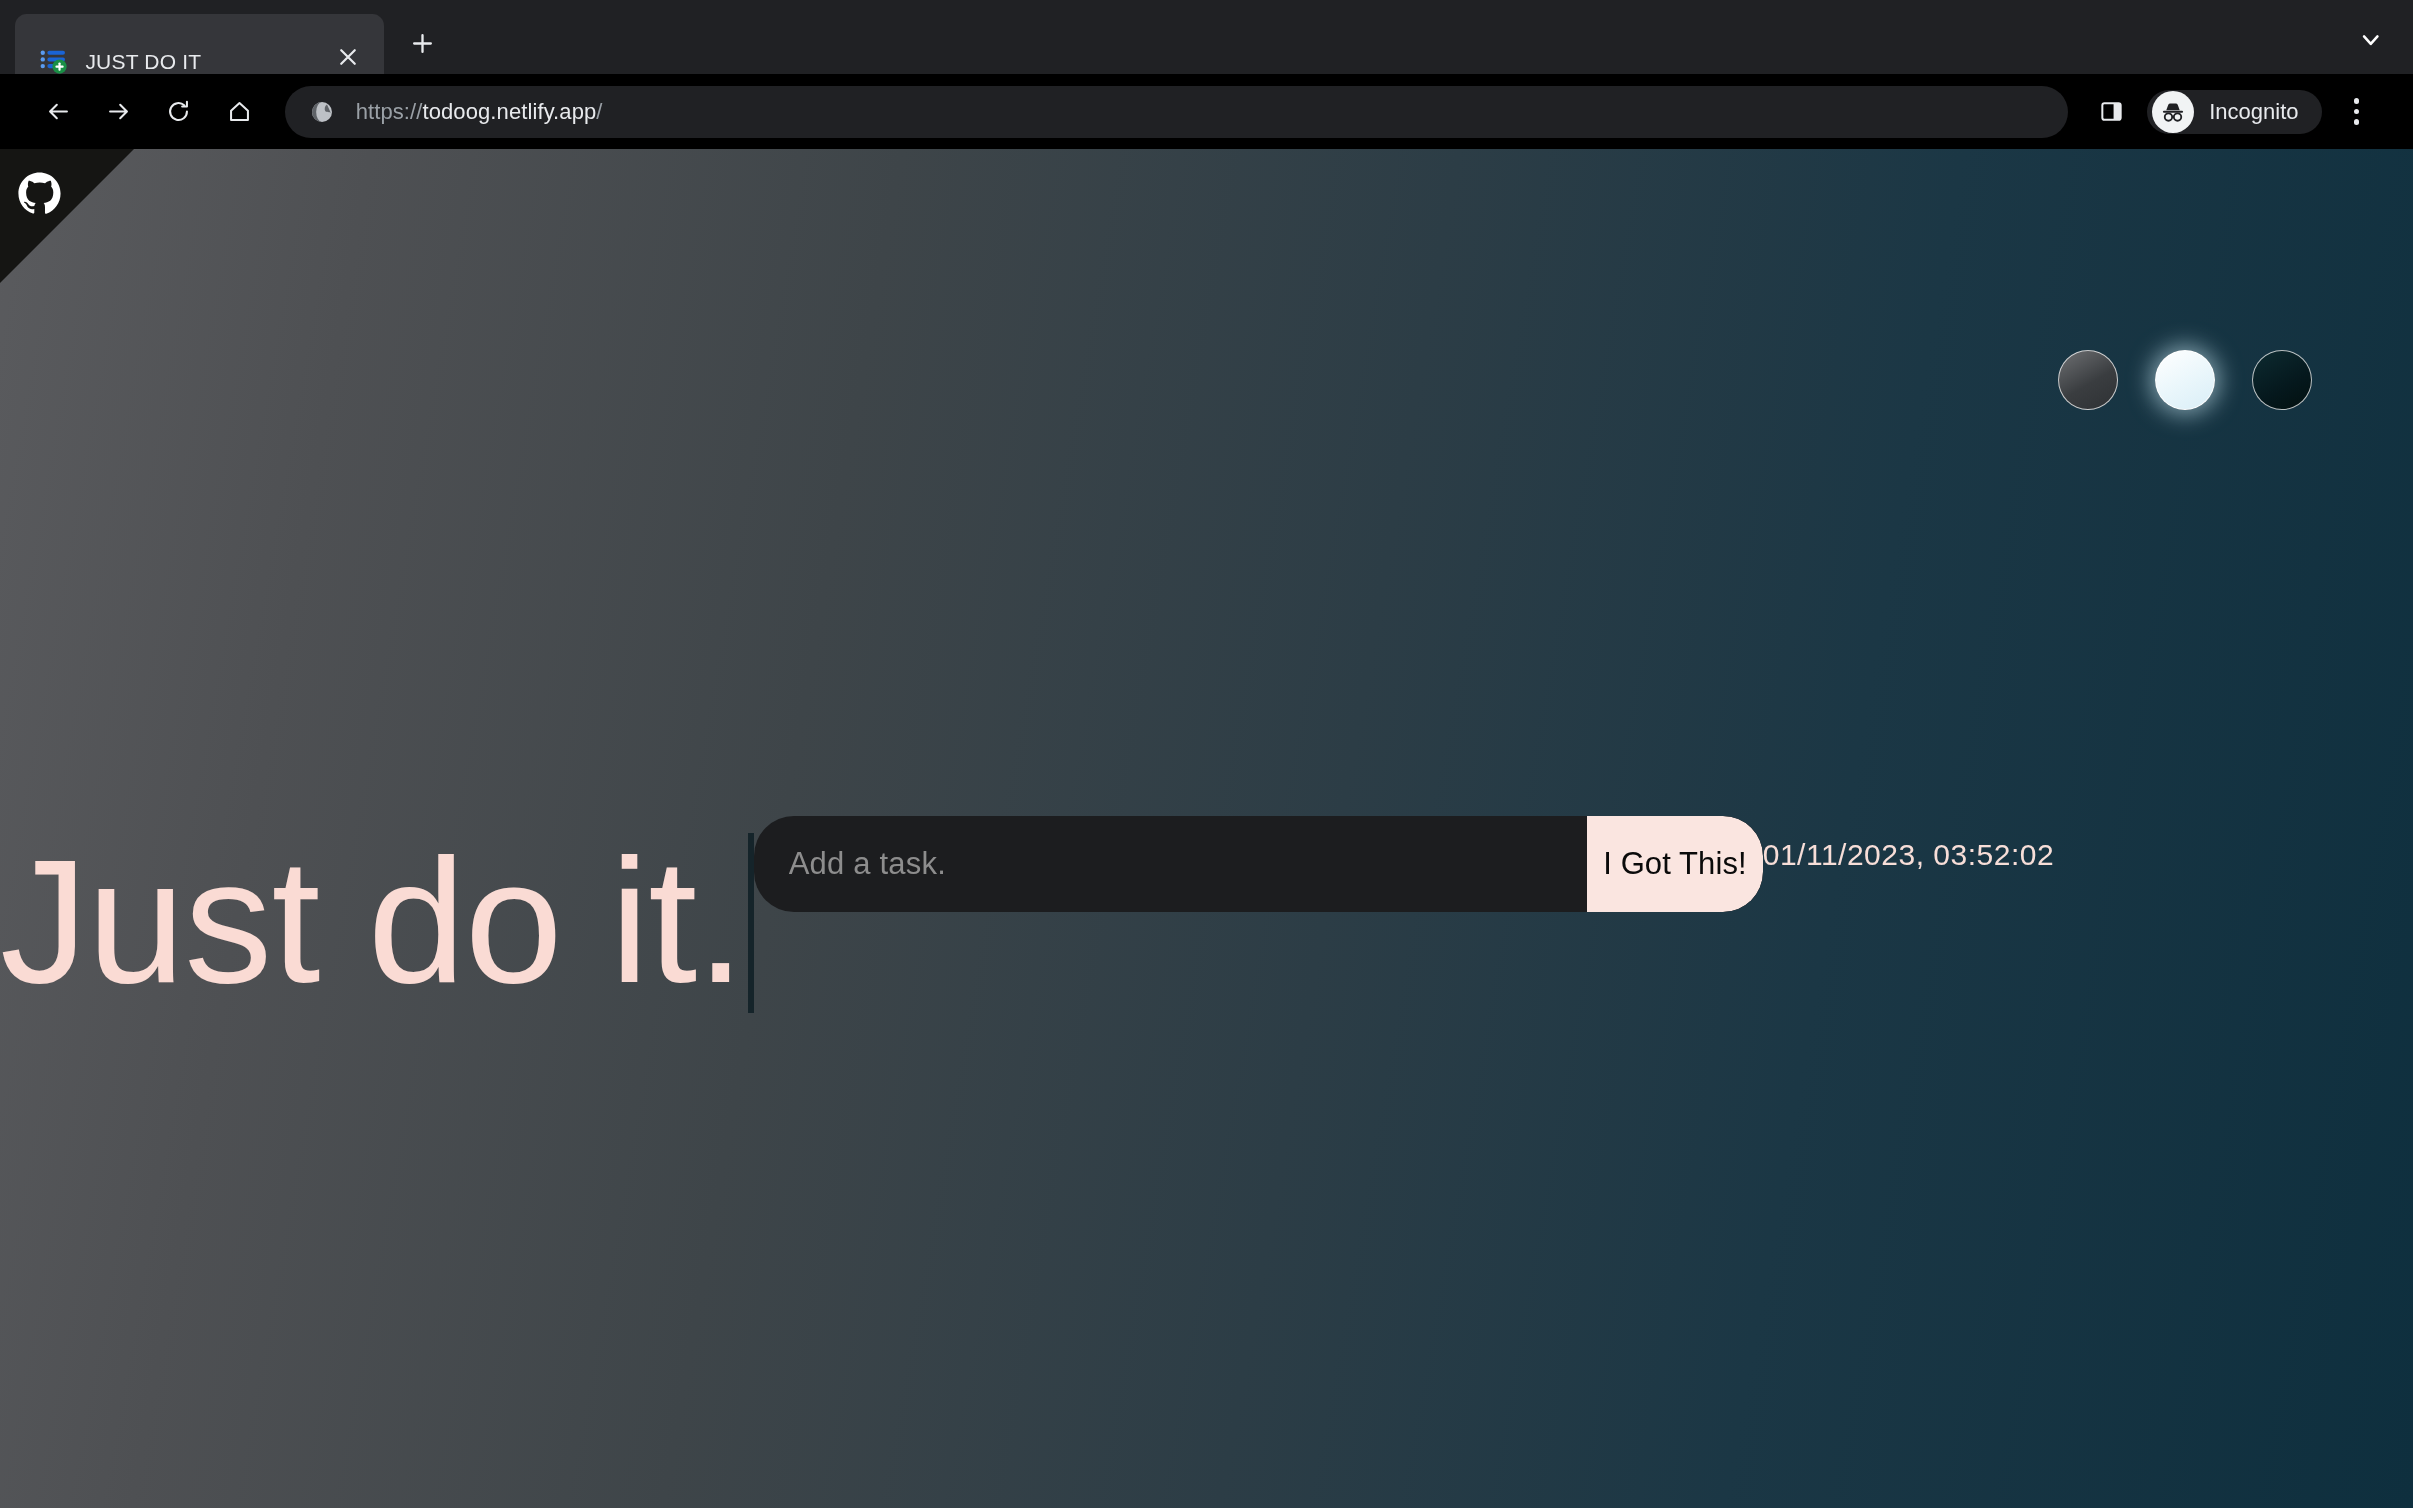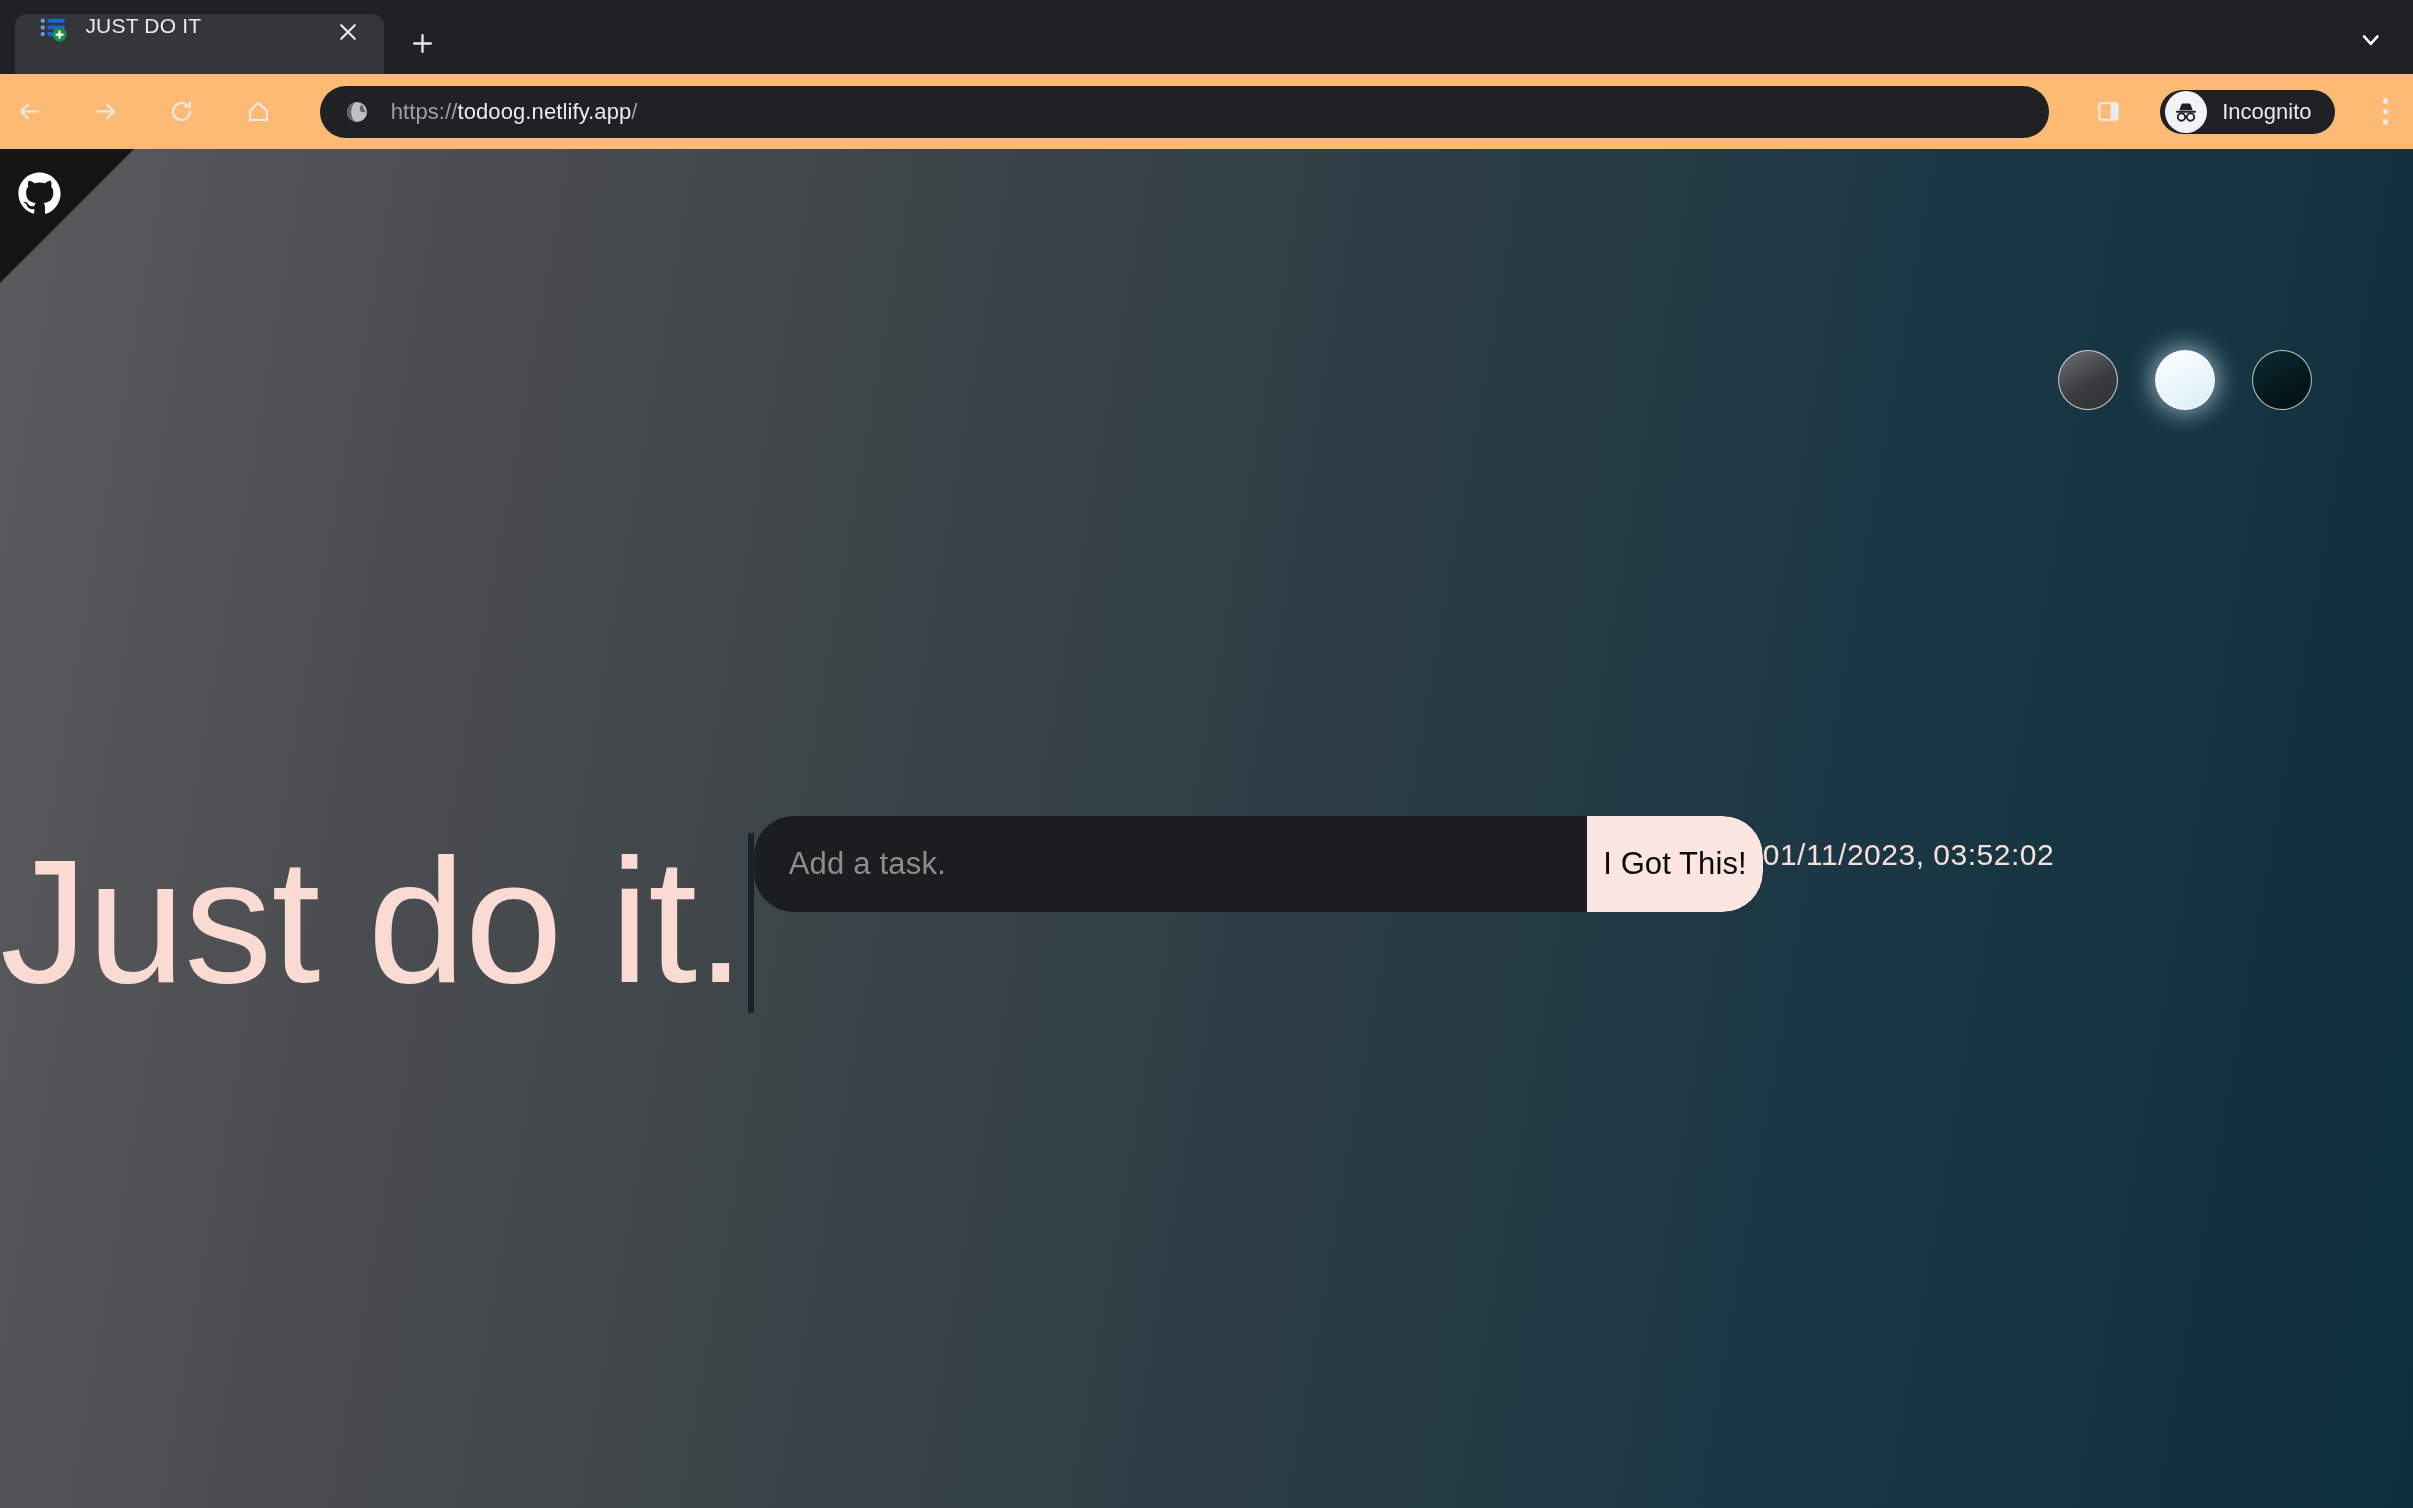--- a/index.html
+++ b/index.html
@@ -15,21 +15,21 @@
   .browser { width:2413px; height:1508px; display:flex; flex-direction:column; }
 
   .tabstrip {
     height:74px; background:#202124;
     display:flex; align-items:flex-end; padding-left:15px; position:relative;
     flex:0 0 74px;
   }
   .tab {
     width:369px; height:60px; background:#35363a;
     border-radius:11.7px 11.7px 0 0;
-    display:flex; align-items:flex-start; padding:0 18.4px 0 23.5px; gap:18.4px;
+    display:flex; align-items:flex-end; padding:0 18.4px 0 23.5px; gap:18.4px;
     position:relative;
   }
   .tab-favicon { width:28.5px; height:28.5px; position:relative; flex:0 0 28.5px; }
   .tab-title {
     flex:1; color:#e8eaed; font-size:21px; letter-spacing:0.2px;
     white-space:nowrap; overflow:hidden; text-overflow:ellipsis;
   }
   .tab-close {
     width:35px; height:35px; display:flex; align-items:center; justify-content:center;
     border-radius:50%; flex:0 0 35px;
@@ -37,22 +37,22 @@
   .newtab {
     width:47px; height:47px; margin:0 0 6.7px 15px;
     display:flex; align-items:center; justify-content:center; border-radius:50%;
   }
   .tabstrip-right {
     position:absolute; right:20px; bottom:11.7px;
     width:45px; height:45px; display:flex; align-items:center; justify-content:center;
   }
 
   .toolbar {
-    height:75px; background:#fdba74;
-    display:flex; align-items:center; gap:16px; padding:0 3px;
+    height:75px; background:#000000;
+    display:flex; align-items:center; gap:0; padding:0 32px;
     flex:0 0 75px;
   }
   .nav-btn {
     width:52px; height:52px; margin-right:8.4px;
     display:flex; align-items:center; justify-content:center; border-radius:50%;
     flex:0 0 52px;
   }
   .omnibox {
     flex:1; height:52px; background:#202124; border-radius:28.5px;
     display:flex; align-items:center; padding:0 22px; gap:18.4px; margin:0 18.4px 0 11.7px;

